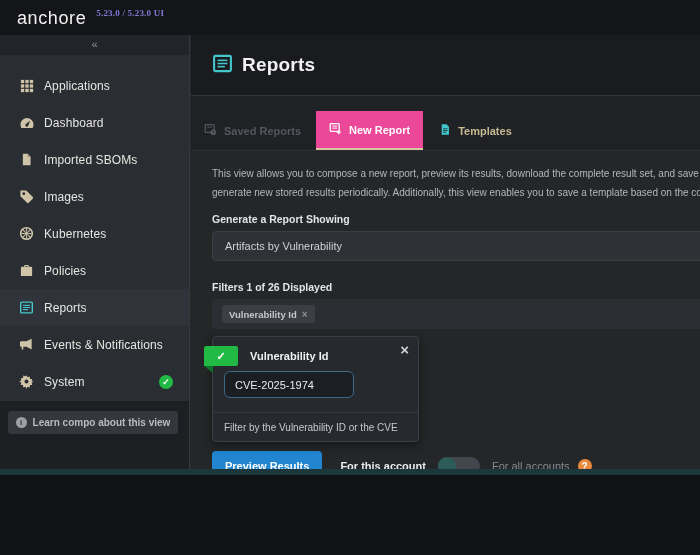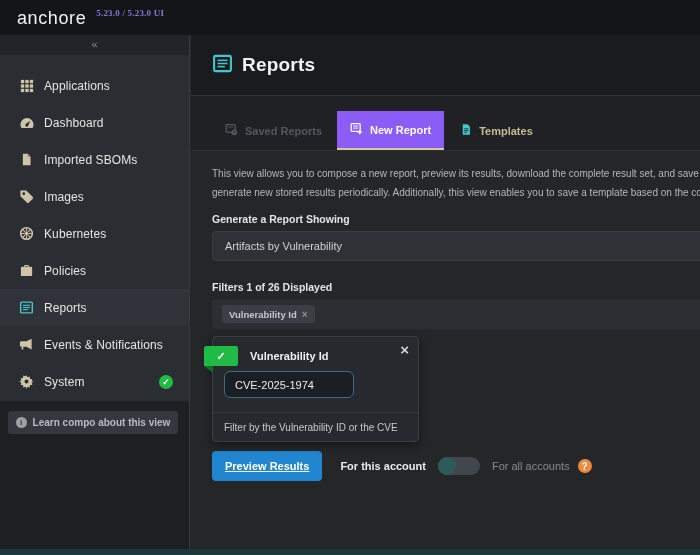--- a/index.html
+++ b/index.html
@@ -1,18 +1,18 @@
 <!DOCTYPE html>
 <html><head>
 <meta charset="utf-8">
 <style>
   * { margin:0; padding:0; box-sizing:border-box; }
   html,body { background:#111215; }
   body { font-family:"Liberation Sans", sans-serif; }
-  .screen { position:relative; width:700px; height:555px; overflow:hidden; background:#242628; }
+  .screen { position:relative; width:700px; height:475px; overflow:hidden; background:#242628; }
 
   
   .topbar { position:absolute; left:0; top:0; width:700px; height:35px; background:#141518;
             display:flex; align-items:center; padding-left:17px; }
   .logo { color:#f2f1ef; font-size:18px; font-weight:500; letter-spacing:.6px; line-height:1; }
   .version { color:#8577d6; font-size:9px; font-weight:700; margin-left:10px; align-self:flex-start; margin-top:8px; letter-spacing:.2px;font-family:Liberation Serif, serif; }
 
   
   .left-col { position:absolute; left:0; top:35px; width:190px; height:520px; background:#1d1f23;
               border-right:1px solid #36393f; }
@@ -30,24 +30,24 @@
                 font-family:"Liberation Sans",sans-serif; cursor:pointer; }
   .info-ic { width:11px; height:11px; border-radius:50%; background:#9da0a5; color:#34383e; font-size:8px; font-weight:700;
              display:flex; align-items:center; justify-content:center; font-style:normal; }
 
   
   .content { position:absolute; left:191px; top:35px; width:509px; height:520px; }
   .page-header { height:61px; background:#1a1b1f; border-bottom:1px solid #32353a;
                  display:flex; align-items:center; padding-left:21px; gap:9px; }
   .page-title { color:#f1f1f2; font-size:19px; font-weight:700; letter-spacing:.2px; }
 
-  .tabs { height:55px; background:#1f2125; border-bottom:1px solid #2c2f34; display:flex; align-items:flex-end; padding-left:21px; }
+  .tabs { height:55px; background:#1f2125; border-bottom:1px solid #2c2f34; display:flex; align-items:flex-end; }
   .tab { height:39px; display:flex; align-items:center; gap:7px; padding:0 13px; font-size:11px; font-weight:700; cursor:pointer; }
   .tab-saved { color:#53585f; }
-  .tab-new { background:#8b5cf6; color:#fdfdfd; border-bottom:2px solid #d6c79e; margin-left:2px; }
+  .tab-new { background:#ec4899; color:#fdfdfd; border-bottom:2px solid #d6c79e; margin-left:2px; }
   .tab-templates { color:#c8ba92; margin-left:4px; }
 
   .body { padding:13px 0 0 21px; }
   .desc { color:#b4b7bb; font-size:10px; line-height:19px; white-space:nowrap; }
   .sec-label { color:#e2e4e7; font-size:10.5px; font-weight:700; margin-top:11px; }
   .select { margin-top:6px; width:560px; height:30px; background:#2e3237; border:1px solid #3a3e44; border-radius:4px;
             display:flex; align-items:center; padding-left:12px; color:#ced1d5; font-size:11px; cursor:pointer; }
   .filters-label { margin-top:20px; }
   .filters-box { margin-top:6px; width:560px; height:30px; background:#2b2e33; border-radius:4px; display:flex; align-items:center; padding-left:10px; }
   .chip { background:#3b3f45; border-radius:3px; height:18px; display:flex; align-items:center; gap:5px; padding:0 7px;

